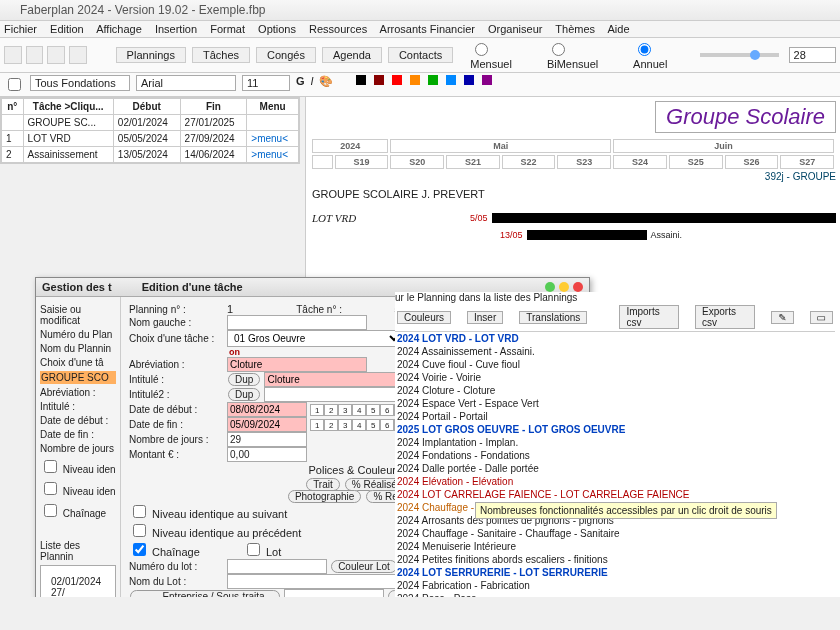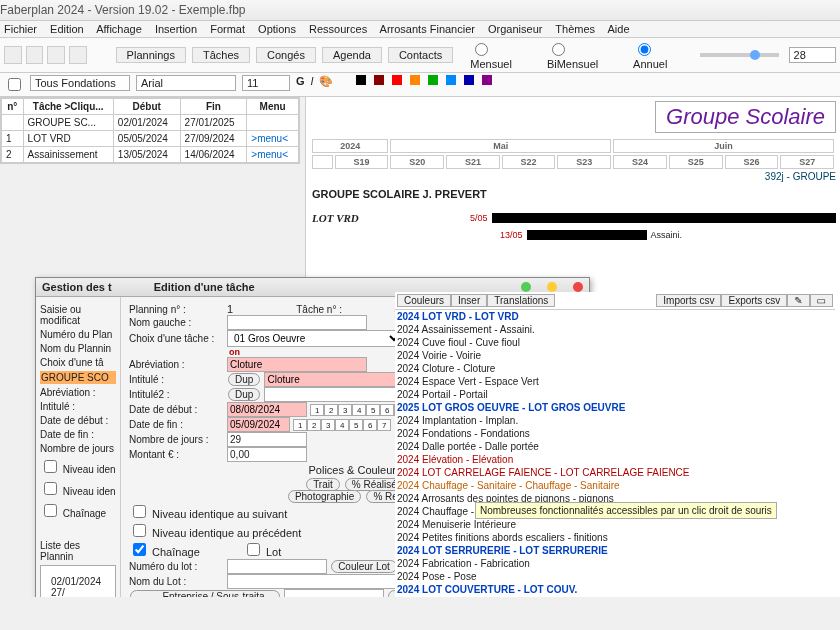--- a/index.html
+++ b/index.html
@@ -1,51 +1,51 @@
 <!DOCTYPE html>
 <html><head>
 <meta charset="utf-8">
 <style>
 * { box-sizing: border-box; }
 body { margin:0; font-family: Arial, sans-serif; font-size:11px; background:#f0f0f0; color:#222; }
-.titlebar { background:linear-gradient(#f7f7f7,#eaeaea); padding:3px 0; font-size:12px; color:#555; border-bottom:1px solid #ccc;}
+.titlebar { background:linear-gradient(#f7f7f7,#eaeaea); padding:3px 20px; font-size:12px; color:#555; border-bottom:1px solid #ccc;}
 .menubar { background:#f5f5f5; padding:2px 4px; border-bottom:1px solid #ccc;}
 .menubar span { margin-right:10px; cursor:default;}
 .toolbar { background:#fafafa; display:flex; align-items:center; padding:2px 4px; border-bottom:1px solid #ccc; gap:4px;}
 .toolbar .ic { width:18px; height:18px; background:#eee; border:1px solid #ccc; display:inline-block;}
 .tab { background:#f0f0f0; border:1px solid #ccc; padding:1px 10px; margin:0 1px; display:inline-block;}
 .radio { margin-left:8px;}
 .bar2 { background:#fafafa; display:flex; align-items:flex-start; padding:2px 4px; border-bottom:1px solid #ccc; gap:6px;}
 .font-sel { border:1px solid #aaa; padding:1px 4px; min-width:100px; background:#fff;}
 .num-sel { border:1px solid #aaa; padding:1px 4px; width:48px; background:#fff;}
 .swatch { width:10px; height:10px; display:inline-block; margin:0 1px;}
 .main { position:relative;}
 .left-table { position:absolute; left:0; top:0; width:300px; background:#fff; border:1px solid #ccc;}
 .left-table th, .left-table td { border:1px solid #ccc; font-size:10px; padding:2px 4px;}
 .left-table table { border-collapse:collapse; width:100%;}
 .right-pane { margin-left:305px; background:#fff; min-height:500px; border-left:1px solid #ccc; padding:4px;}
 .logo { color:#6a1b9a; font-size:22px; font-style:italic; border:1px solid #aaa; padding:2px 10px; float:right; background:#fff;}
 .timeline-head th { font-size:9px; border:1px solid #ccc; padding:1px 4px; text-align:center; color:#666;}
-.row-lbl { font-weight:bold; padding:6px 2px; font-size:11px;}
+.row-lbl { font-weight:normal; padding:6px 2px; font-size:11px;}
 .blackbar { height:10px; background:#000;}
 .dialog { position:absolute; left:35px; top:180px; width:555px; background:#f4f4f4; border:1px solid #888; box-shadow:2px 2px 6px rgba(0,0,0,0.3);}
-.dialog .dtitle { background:linear-gradient(#f0f0f0,#dcdcdc); padding:3px 6px; font-weight:bold; font-size:11px; border-bottom:1px solid #aaa; display:flex; align-items:center;gap:12px;}
+.dialog .dtitle { background:linear-gradient(#f0f0f0,#dcdcdc); padding:3px 6px; font-weight:bold; font-size:11px; border-bottom:1px solid #aaa; display:flex; align-items:center;}
 .dialog .dtitle .wbtn { width:10px;height:10px;border-radius:5px;margin-left:4px;}
 .fsmall { font-size:10px;}
 .lbl { display:inline-block; width:95px; text-align:left; font-size:10px;}
 .inp { border:1px solid #aaa; background:#fff; font-size:10px; padding:1px 2px;}
 .pink { background:#ffc0c0 !important;}
 .btnsm { border:1px solid #999; background:#f0f0f0; font-size:10px; padding:0 6px; border-radius:8px; margin:1px;}
 .dialog .content { display:flex;}
 .leftcol { width:85px; background:#f4f4f4; border-right:1px solid #ccc; padding:4px; font-size:10px;}
 .leftcol div { margin:3px 0;}
 .rightcol { flex:1; padding:6px 8px;}
 .redtxt { color:#a00; font-weight:bold; font-size:9px;}
 .tasklist { position:absolute; left:395px; top:195px; width:440px; background:#fff; font-size:10px;}
-.tasklist .h { display:flex; gap:0; align-items:center; padding:2px; border-bottom:1px solid #ccc;}
+.tasklist .h { display:flex; gap:16px; align-items:center; padding:2px; border-bottom:1px solid #ccc;}
 .tasklist .h .tb { border:1px solid #aaa; padding:0 6px; background:#f0f0f0; font-size:10px;}
 .tasklist .ln { padding:1px 2px; white-space:nowrap; overflow:hidden;}
 .blue { color:#0040c0; font-weight:bold;}
 .red { color:#b00000;}
 .orange { color:#c06000;}
 .tooltip { position:absolute; left:475px; top:405px; background:#ffffcc; border:1px solid #aaa; padding:2px 4px; font-size:10px; z-index:50;}
 .daybtn { display:inline-block; border:1px solid #aaa; width:14px; height:12px; text-align:center; line-height:12px; font-size:8px; background:#fff; margin:0;}
 .slider { width:80px; height:4px; background:#ccc; display:inline-block; position:relative; margin:0 6px;}
 .slider .thumb { width:10px;height:10px;background:#6af;border-radius:5px;position:absolute;top:-3px;left:50px;}
 .ylw { background:#ffff88; }
@@ -224,21 +224,21 @@
         <div><span class="lbl">Intitulé :</span>
              <span class="btnsm">Dup</span>
              <input class="inp pink" style="width: 140px;" value="Cloture"></div>
         <div><span class="lbl">Intitulé2 :</span>
              <span class="btnsm">Dup</span>
              <input class="inp" style="width: 140px;"></div>
         <div><span class="lbl">Date de début :</span>
              <input class="inp pink" style="width: 80px;" value="08/08/2024">
              <span class="daybtn">1</span><span class="daybtn">2</span><span class="daybtn">3</span><span class="daybtn">4</span><span class="daybtn">5</span><span class="daybtn">6</span><span class="daybtn">7</span></div>
         <div><span class="lbl">Date de fin :</span>
-             <input class="inp pink" style="width: 63px;" value="05/09/2024">
+             <input class="inp pink" style="width: 80px;" value="05/09/2024">
              <span class="daybtn">1</span><span class="daybtn">2</span><span class="daybtn">3</span><span class="daybtn">4</span><span class="daybtn">5</span><span class="daybtn">6</span><span class="daybtn">7</span></div>
         <div><span class="lbl">Nombre de jours :</span> <span class="inp" style="display:inline-block;width:80px">29</span></div>
         <div><span class="lbl">Montant € :</span> <span class="inp" style="display:inline-block;width:80px">0,00</span></div>
         <div style="text-align:center;margin:2px 0">Polices  &amp;  Couleurs</div>
         <div style="text-align:center">
           <span class="btnsm">Trait</span>
           <span class="btnsm">% Réalisé</span></div>
         <div style="text-align:center">
           <span class="btnsm">Photographie</span>
           <span class="btnsm">% Retard</span></div>
@@ -256,20 +256,21 @@
              <span class="btnsm">Jalon vertical</span>
              <span class="btnsm aide">Aide</span></div>
         <div><input type="checkbox" style=""> <span>Afficher le jalon seul</span></div>
         <div><span>Texte libre abréviation :</span></div>
 
       </div>
     </div>
   </div>
 
   <div class="tasklist">
+    <div class="fsmall">ur le Planning dans la liste des Plannings</div>
     <div class="h">
       <span class="tb">Couleurs</span>
       <span class="tb">Inser</span>
       <span class="tb">Translations</span>
       <span style="flex:1"></span>
       <span class="tb">Imports csv</span>
       <span class="tb">Exports csv</span>
       <span class="tb ylw">✎</span>
       <span class="tb">▭</span>
     </div>

